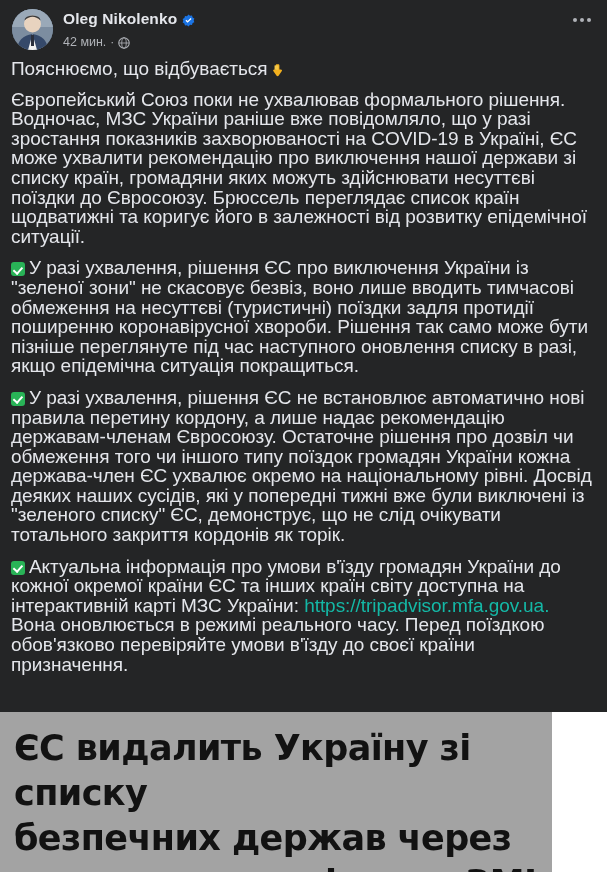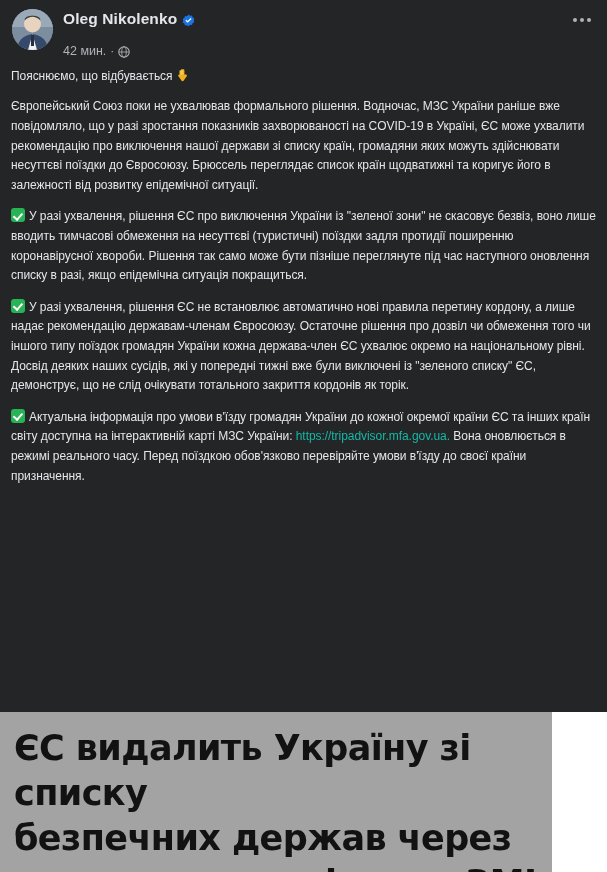--- a/index.html
+++ b/index.html
@@ -65,21 +65,21 @@
     width: 13px;
     height: 13px;
     display: inline-block;
     position: relative;
     top: 1px;
   }
   .meta-row {
     display: flex;
     align-items: center;
     gap: 4px;
-    margin-top: 16px;
+    margin-top: 7px;
     color: #b0b3b8;
     font-size: 12.5px;
   }
   .meta-dot { color: #b0b3b8; font-size: 12px; }
   .globe-icon { width: 12px; height: 12px; display: inline-block; position: relative; top: 1px; }
 
   .more-menu {
     position: absolute;
     right: 16px;
     top: 18px;
@@ -92,21 +92,21 @@
     width: 4px;
     height: 4px;
     border-radius: 50%;
     background: #b0b3b8;
   }
 
   
   .post-body {
     padding: 9px 11px 0 11px;
     color: #e4e6eb;
-    font-size: 12px;
+    font-size: 19px;
     line-height: 19.6px;
     letter-spacing: -0.05px;
   }
   .para {
     margin: 0 0 12px 0;
     white-space: normal;
   }
   .para.tight { margin-bottom: 11px; }
   .link { color: #14b8a6; text-decoration: none; }
   .check-emoji {

